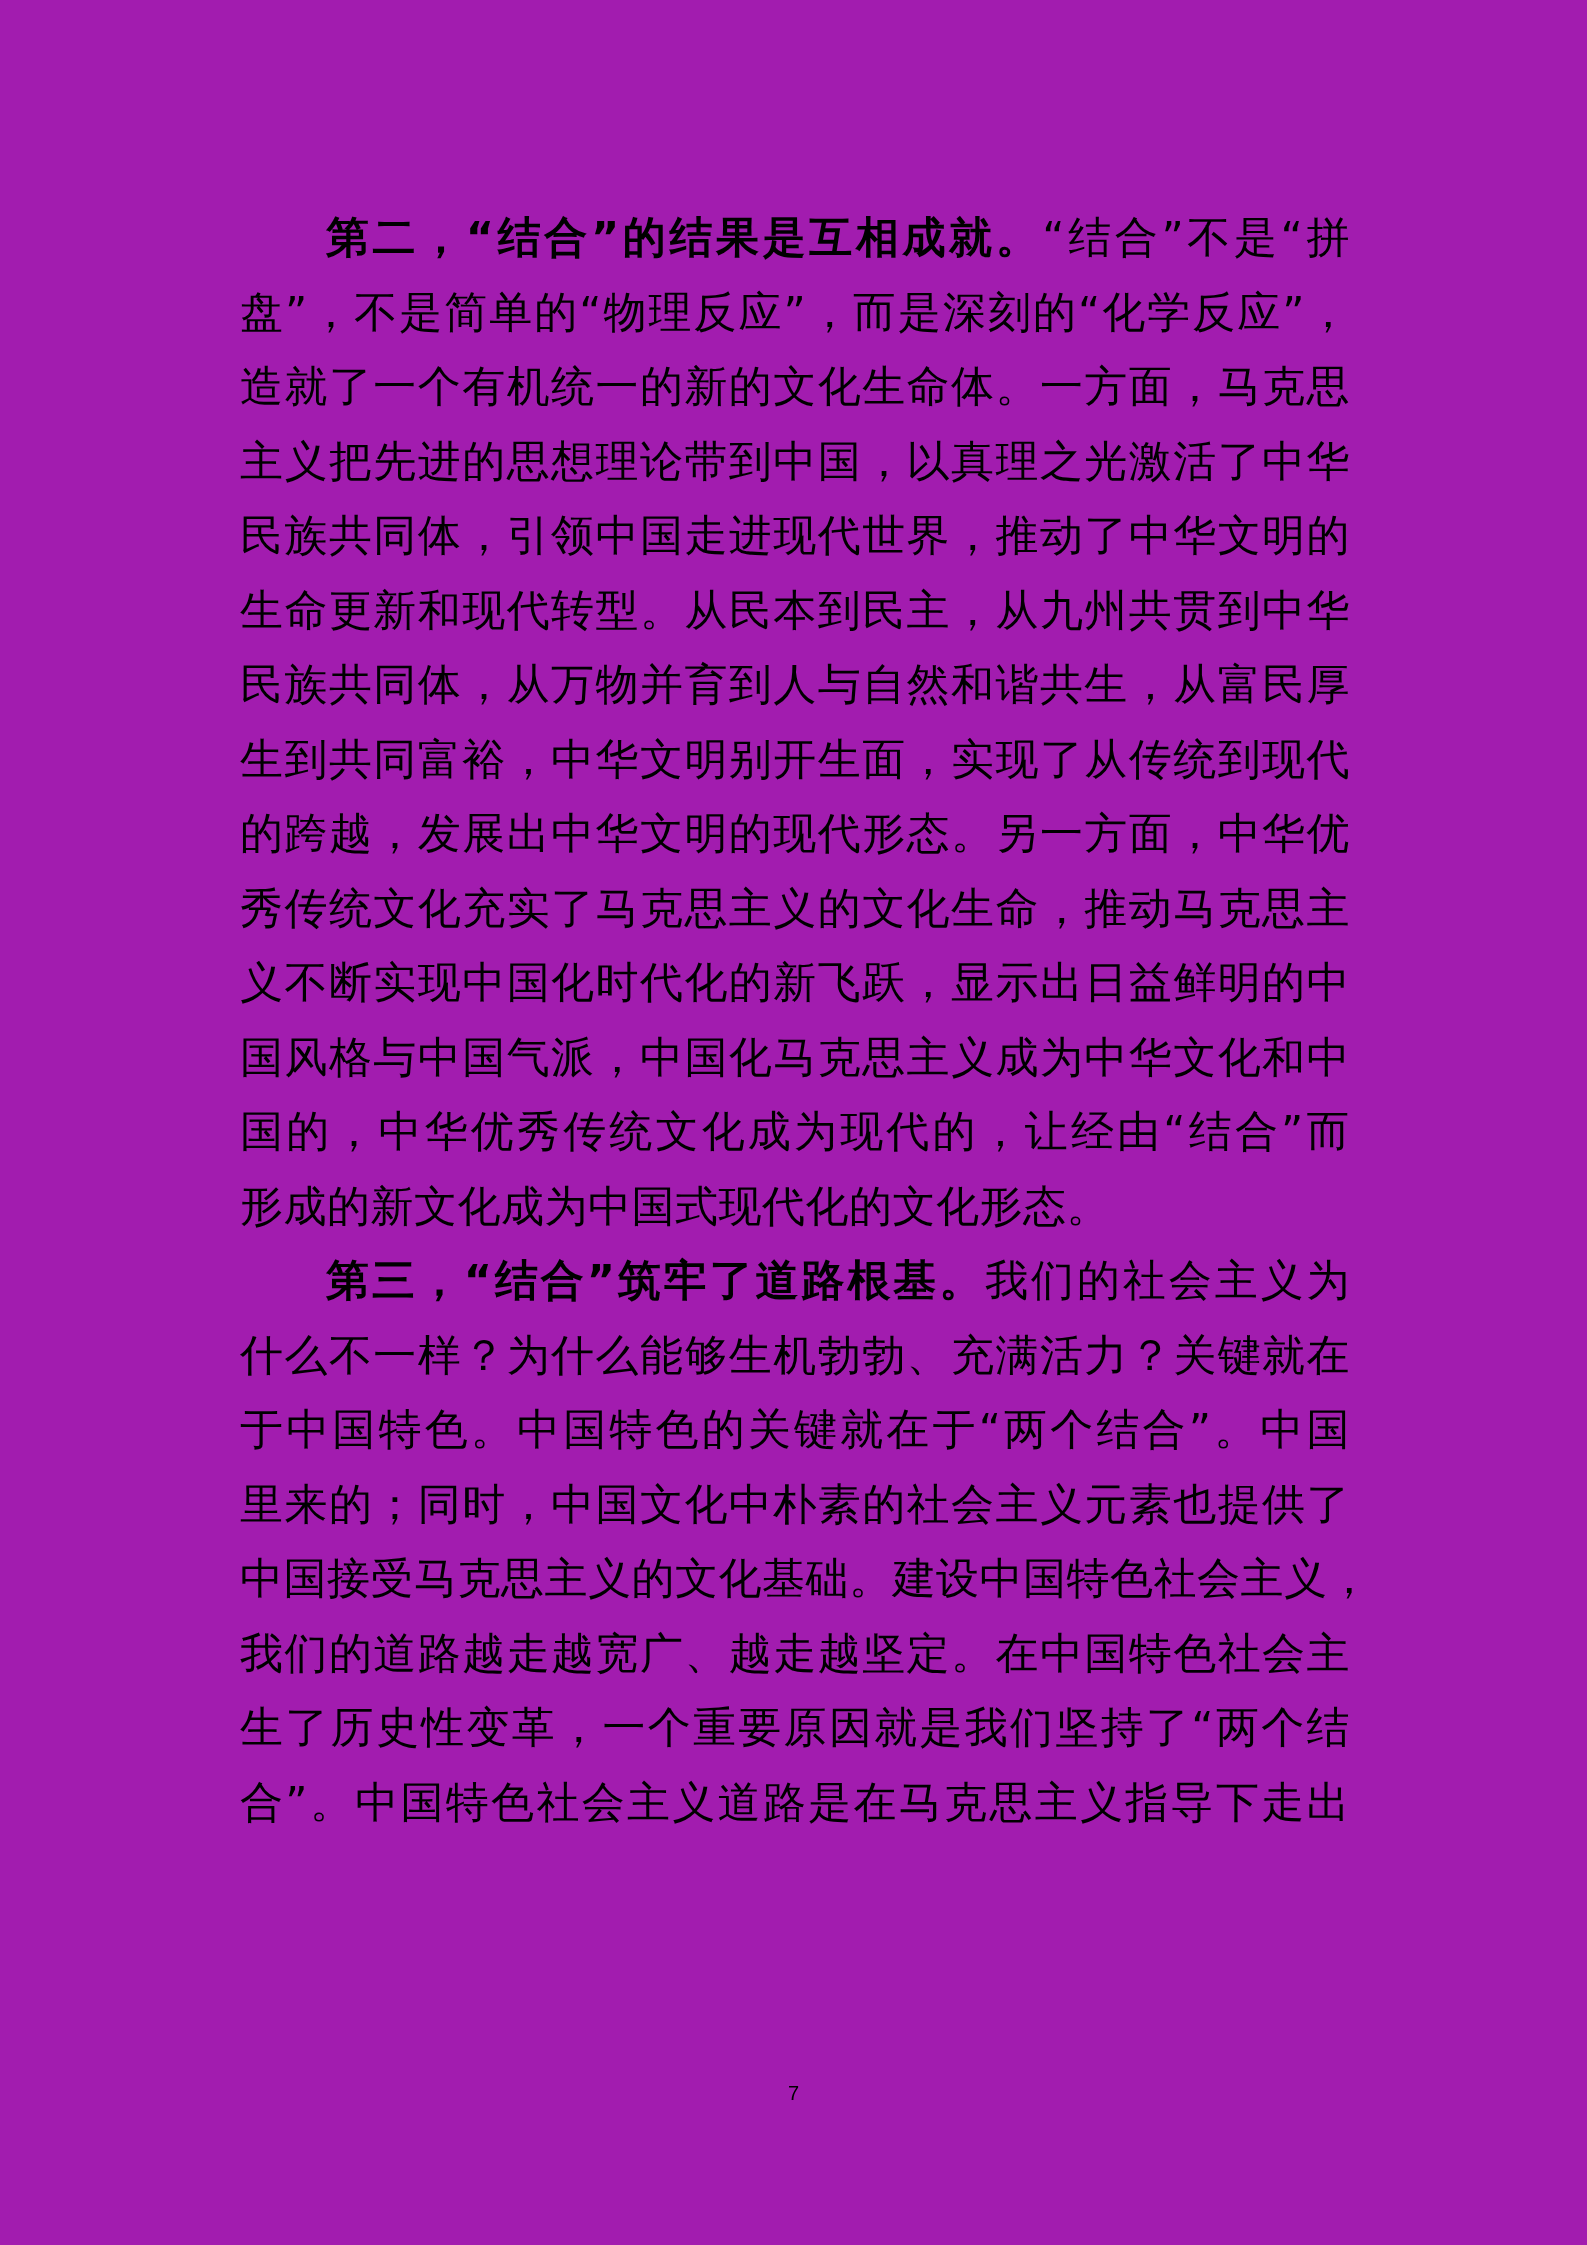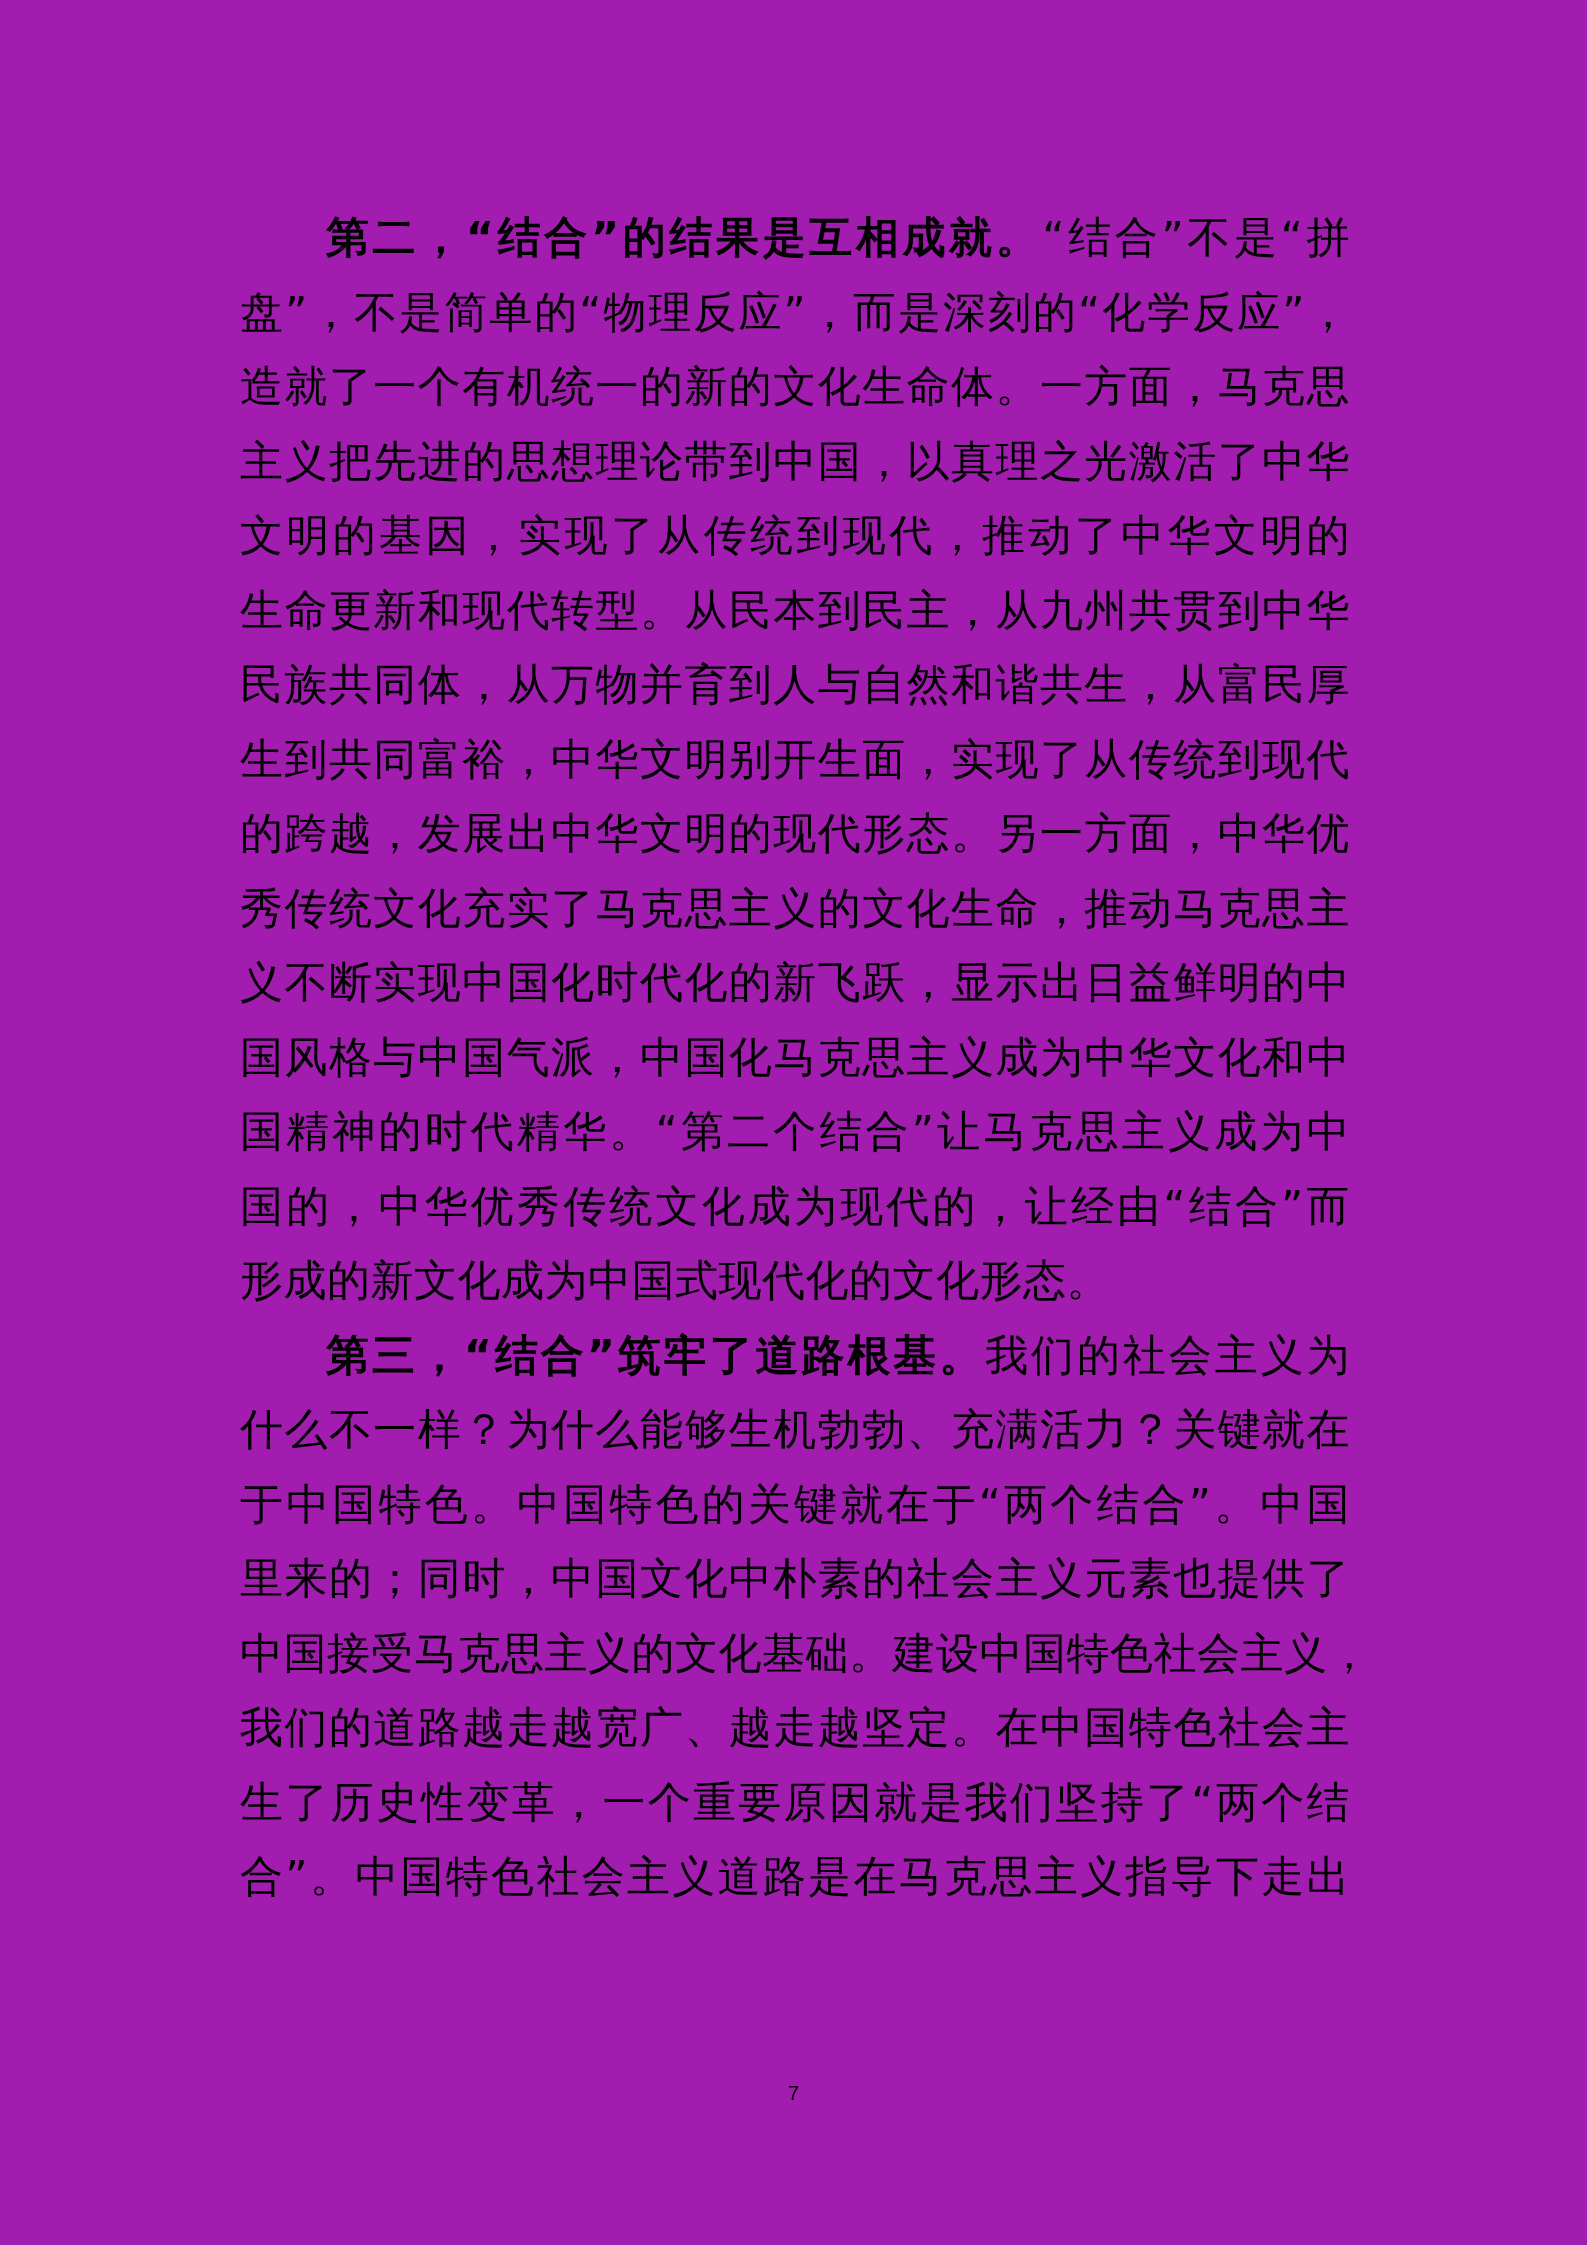--- a/index.html
+++ b/index.html
@@ -61,29 +61,28 @@
 </head>
 <body>
 
 <div class="page">
   <div class="text-block">
 
     <div class="line indent"><span class="bold">第二，“结合”的结果是互相成就。</span><span>“结合”不是“拼</span></div>
     <div class="line">盘”，不是简单的“物理反应”，而是深刻的“化学反应”，</div>
     <div class="line">造就了一个有机统一的新的文化生命体。一方面，马克思</div>
     <div class="line">主义把先进的思想理论带到中国，以真理之光激活了中华</div>
-    <div class="line">文明的基因，实现了从传统到现代，推动了中华文明的</div>
+    <div class="line">民族共同体，引领中国走进现代世界，推动了中华文明的</div>
     <div class="line">生命更新和现代转型。从民本到民主，从九州共贯到中华</div>
     <div class="line">民族共同体，从万物并育到人与自然和谐共生，从富民厚</div>
     <div class="line">生到共同富裕，中华文明别开生面，实现了从传统到现代</div>
     <div class="line">的跨越，发展出中华文明的现代形态。另一方面，中华优</div>
     <div class="line">秀传统文化充实了马克思主义的文化生命，推动马克思主</div>
     <div class="line">义不断实现中国化时代化的新飞跃，显示出日益鲜明的中</div>
     <div class="line">国风格与中国气派，中国化马克思主义成为中华文化和中</div>
-    <div class="line">国精神的时代精华。“第二个结合”让马克思主义成为中</div>
     <div class="line">国的，中华优秀传统文化成为现代的，让经由“结合”而</div>
     <div class="line last">形成的新文化成为中国式现代化的文化形态。</div>
 
     <div class="line indent"><span class="bold">第三，“结合”筑牢了道路根基。</span><span>我们的社会主义为</span></div>
     <div class="line">什么不一样？为什么能够生机勃勃、充满活力？关键就在</div>
     <div class="line">于中国特色。中国特色的关键就在于“两个结合”。中国</div>
     <div class="line">里来的；同时，中国文化中朴素的社会主义元素也提供了</div>
     <div class="line">中国接受马克思主义的文化基础。建设中国特色社会主义，</div>
     <div class="line">我们的道路越走越宽广、越走越坚定。在中国特色社会主</div>
     <div class="line">生了历史性变革，一个重要原因就是我们坚持了“两个结</div>

